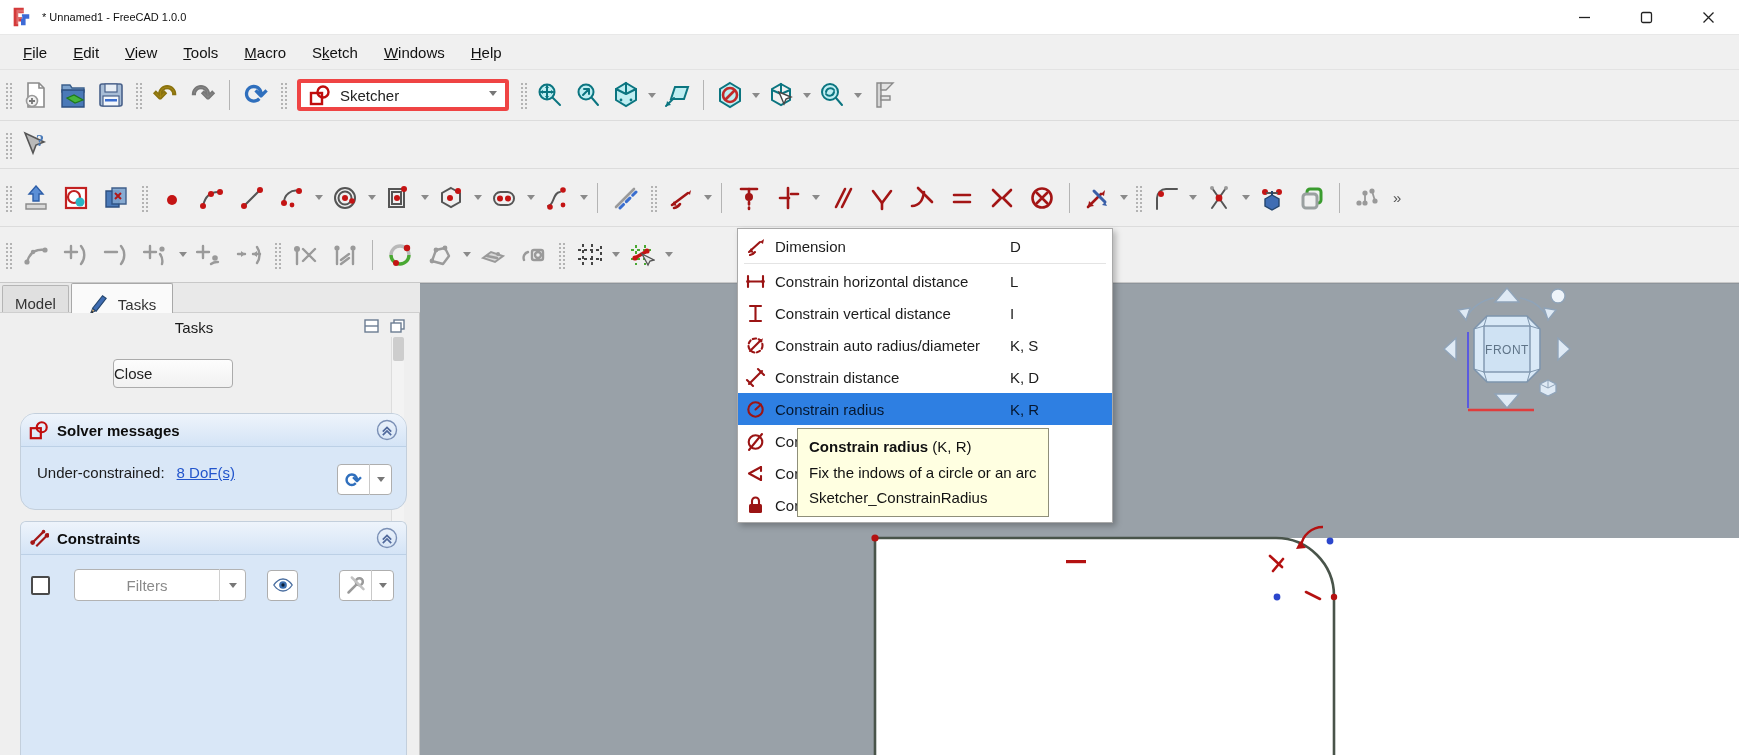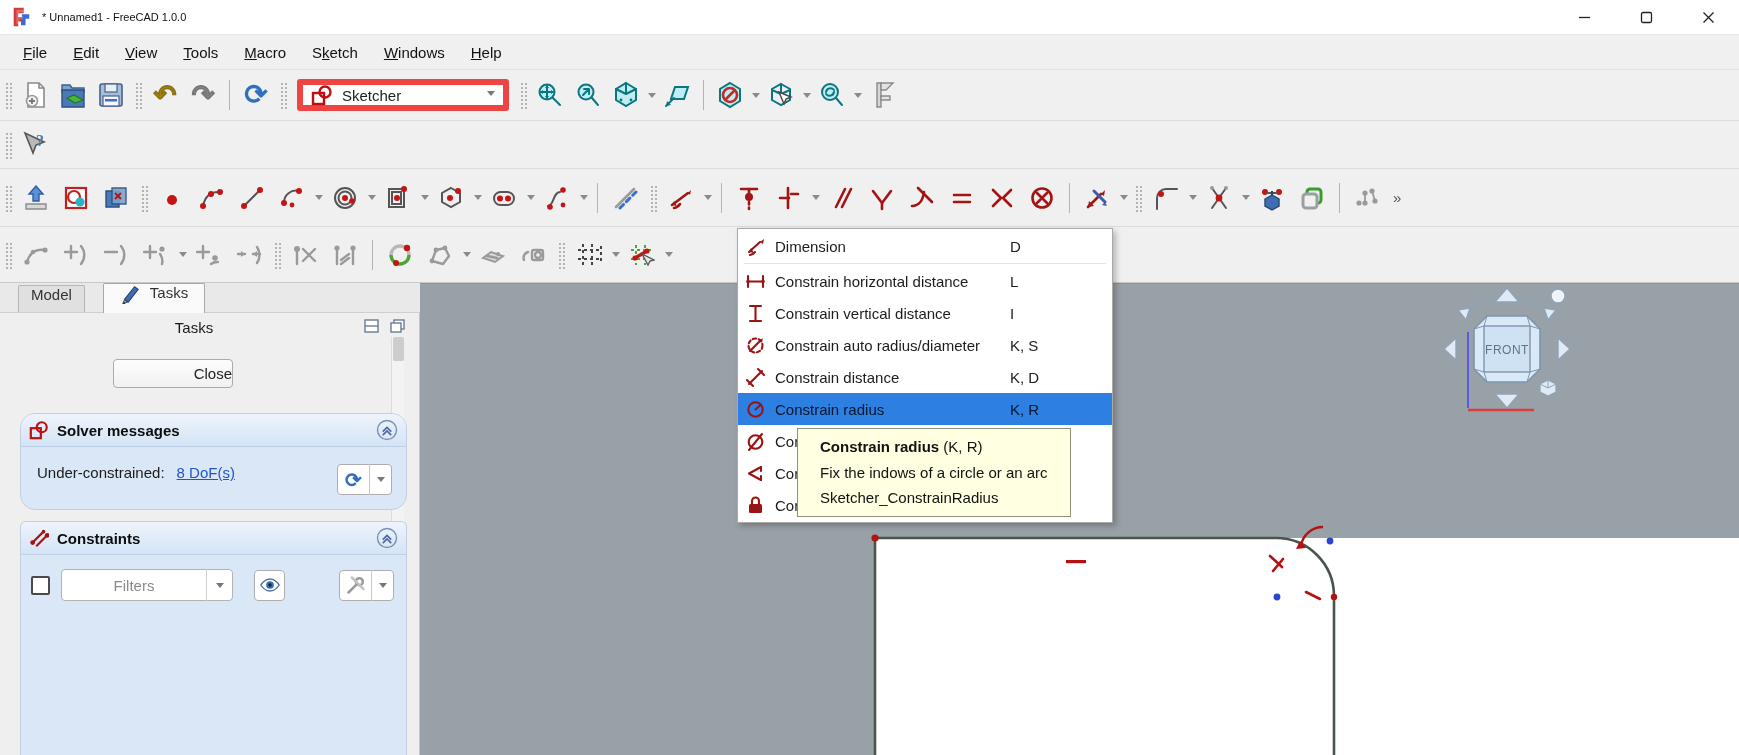--- a/index.html
+++ b/index.html
@@ -33,74 +33,74 @@
   .dd::after{content:"";border:4px solid transparent;border-top:5px solid #8a8a8a;margin-top:4px}
   svg.ic{width:28px;height:28px}
   svg.ic2{width:26px;height:26px}
   .sk-r{stroke:#a31515;fill:none;stroke-width:2.6;stroke-linecap:round;stroke-linejoin:round}
   .f-r{fill:#a31515}
   .sk-t{stroke:#0b7580;fill:none;stroke-width:2;stroke-linecap:round}
   .f-t{fill:#bfeef2;stroke:#0b7580;stroke-width:2}
   .sk-g{stroke:#9a9a9a;fill:none;stroke-width:2.4;stroke-linecap:round;stroke-linejoin:round}
   .sk-d{stroke:#555;fill:none;stroke-width:2;stroke-linecap:round}
   .uni{font-weight:bold;line-height:1}
-  .wb-combo{height:32px;min-width:212px;background:#fff;border:6px solid #ef4444;border-radius:3px;display:flex;align-items:center;padding:0 8px;margin:0 6px}
+  .wb-combo{height:32px;min-width:212px;background:#fff;border:4px solid #ef4444;border-radius:3px;display:flex;align-items:center;padding:0 8px;margin:0 6px}
   .wb-combo .lbl{margin-left:9px;color:#222}
   .wb-combo .cdd{margin-left:auto;padding-left:26px}
   .wb-combo .cdd::after{content:"";display:block;border:4px solid transparent;border-top:5px solid #777}
   .ovf{color:#555;font-size:15px;letter-spacing:-1px;margin-left:6px}
   .viewport{left:420px;top:283px;width:1319px;height:472px;background:#99a1a8;border-top:1px solid #8d949b}
 
   
   .panel{left:0;top:283px;width:420px;height:472px;background:#efefef;border-right:1px solid #c4c4c4}
   .tabbar{position:absolute;left:0;top:0;width:420px;height:30px;background:#e9e9e9;border-bottom:1px solid #cfcfcf;display:flex;align-items:flex-end}
-  .tab{height:27px;display:flex;align-items:flex-start;padding:0 12px;border:1px solid #b5b5b5;border-bottom:none;background:#e0e0e0;color:#333;margin-left:18px;border-radius:2px 2px 0 0}
+  .tab{height:27px;display:flex;align-items:flex-end;padding:0 12px;border:1px solid #b5b5b5;border-bottom:none;background:#e0e0e0;color:#333;margin-left:2px;border-radius:2px 2px 0 0}
   .tab.active{background:#fafafa;height:30px;margin-bottom:-1px;border-color:#a8a8a8;padding:0 16px}
   .tab.active svg{margin-right:10px}
   .ptitle{position:absolute;left:0;top:36px;width:388px;text-align:center;color:#1a1a1a}
   .phico{position:absolute;top:36px;width:15px;height:14px}
-  .closebtn{position:absolute;left:113px;top:76px;width:120px;height:29px;background:linear-gradient(#fdfdfd,#f1f1f1);border:1px solid #ababab;border-radius:4px;display:flex;align-items:center;justify-content:flex-end;color:#222}
+  .closebtn{position:absolute;left:113px;top:76px;width:120px;height:29px;background:linear-gradient(#fdfdfd,#f1f1f1);border:1px solid #ababab;border-radius:4px;display:flex;align-items:center;justify-content:flex-start;color:#222}
   .pscroll{position:absolute;right:15px;top:54px;width:13px;height:418px;background:#f3f3f3;border-left:1px solid #ddd}
   .pscroll .thumb{position:absolute;left:1px;top:0;width:11px;height:24px;background:#cdcdcd;border-radius:2px}
 
   .sbox{position:absolute;left:20px;width:387px;border:1px solid #c3cfdc;border-radius:15px;overflow:hidden;background:#d9e7f7}
   .sbox-h{height:33px;background:linear-gradient(#eef4fb,#d4e4f6);border-bottom:1px solid #bcd0e6;display:flex;align-items:center;padding:0 8px}
   .sbox-h .t{font-weight:bold;margin-left:8px;color:#0d0d0d}
   .collapse{margin-left:auto;width:22px;height:22px}
   #solverbox{top:130px;height:97px}
   #consbox{top:238px;height:234px;border-bottom:none;border-radius:6px 6px 0 0}
   .solver-row{display:flex;align-items:flex-start;padding:17px 14px 0 16px}
   .doflink{color:#2255cc;text-decoration:underline;margin-left:12px}
   .splitbtn{margin-left:auto;height:31px;background:#fff;border:1px solid #aeaeae;border-radius:4px;display:flex;align-items:center}
   .splitbtn .l{width:32px;text-align:center;border-right:1px solid #c9c9c9;height:31px;display:flex;align-items:center;justify-content:center}
   .splitbtn .r{width:21px;display:flex;justify-content:center}
   .splitbtn .r::after{content:"";border:4px solid transparent;border-top:5px solid #777;margin-top:4px}
   .filterrow{display:flex;align-items:center;padding:14px 12px 0 10px}
   .cbox{width:19px;height:19px;background:#fff;border:2px solid #4a4a4a;border-radius:2px;display:flex;align-items:center;justify-content:center;font-size:14px}
-  .filtersel{width:172px;height:32px;margin-left:11px;background:#fff;border:1px solid #b3b3b3;border-radius:4px;display:flex;align-items:center}
+  .filtersel{width:172px;height:32px;margin-left:24px;background:#fff;border:1px solid #b3b3b3;border-radius:4px;display:flex;align-items:center}
   .filtersel .t{flex:1;text-align:center;color:#8a8a8a}
   .filtersel .a{width:26px;height:32px;border-left:1px solid #d0d0d0;display:flex;align-items:center;justify-content:center}
   .filtersel .a::after{content:"";border:4px solid transparent;border-top:5px solid #777;margin-top:4px}
   .eyebtn{width:31px;height:31px;margin-left:21px;background:#fff;border:1px solid #aeaeae;border-radius:4px;display:flex;align-items:center;justify-content:center}
 
   
   .ctxmenu{left:737px;top:228px;width:376px;background:#ffffff;border:1px solid #a9a9a9;box-shadow:3px 3px 6px rgba(0,0,0,.25);padding:1px 0;z-index:50}
   .mi{height:32px;display:flex;align-items:center;padding-left:4px}
   .mi .micw{width:26px;display:flex;justify-content:center}
   .mi .lb{margin-left:7px;width:235px;white-space:nowrap;overflow:hidden;color:#1c1c1c}
   .mi .sc{color:#1c1c1c}
   .mi.sel{background:#2e7fe2}
   .mi.sel .lb,.mi.sel .sc{color:#06172e}
   .msep{height:1px;background:#e4e4e4;margin:1px 6px}
   svg.mic{width:21px;height:21px}
   .mr{stroke:#9b1414;fill:none;stroke-width:2.1;stroke-linecap:round;stroke-linejoin:round}
   .mrf{fill:#9b1414}
 
   
-  .tooltip{left:797px;top:428px;height:89px;background:#ffffe1;border:1px solid #8f8f7a;padding:7px 22px;z-index:60;display:flex;flex-direction:column;justify-content:space-between}
+  .tooltip{left:797px;top:428px;height:89px;background:#ffffe1;border:1px solid #8f8f7a;padding:7px 11px;z-index:60;display:flex;flex-direction:column;justify-content:space-between}
   .tooltip div{white-space:nowrap;color:#111;line-height:22px}
   .tt-cmd{}
 
   .navcube{left:1436px;top:286px;width:145px;height:128px;z-index:5}
   .sketchsvg{left:420px;top:283px;width:1319px;height:472px;z-index:1}
 </style>
 </head>
 <body>
 
 <div class="abs titlebar">

